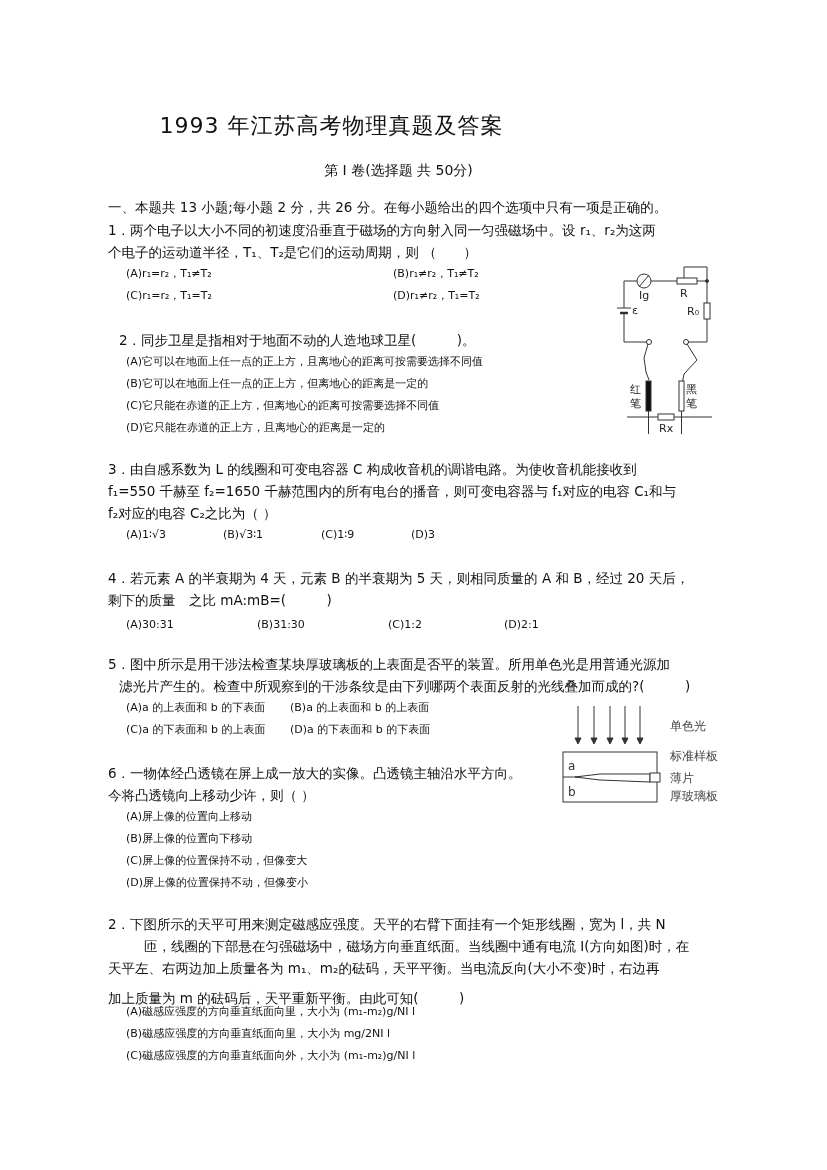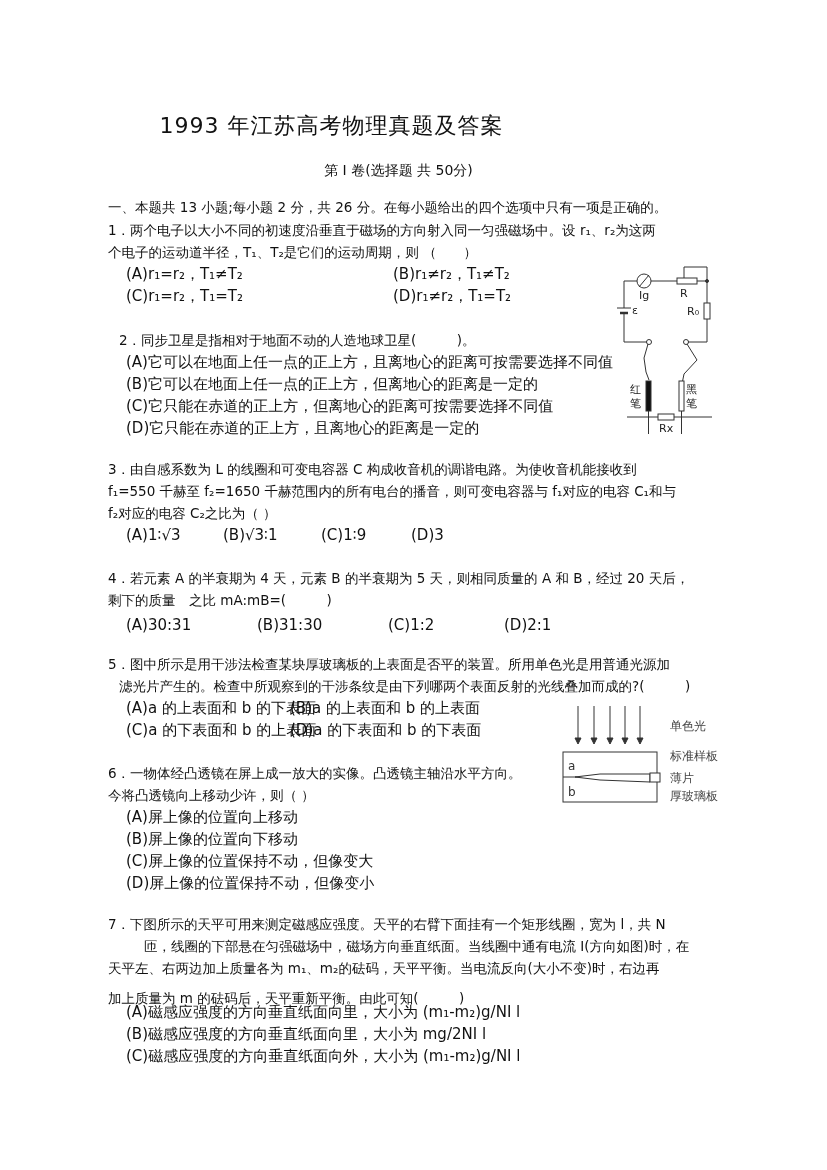--- a/index.html
+++ b/index.html
@@ -2,21 +2,21 @@
 <html><head>
 <meta charset="utf-8">
 <style>
   html, body { margin:0; padding:0; background:#ffffff; }
   body { width:827px; height:1170px; position:relative; overflow:hidden;
          font-family:"DejaVu Sans", "Liberation Sans", sans-serif; color:#111; }
   .abs { position:absolute; white-space:nowrap; }
   .title { left:0; width:663px; text-align:center; top:111px; font-size:22px; font-weight:normal; letter-spacing:1px; }
   .subtitle { left:0; width:797px; text-align:center; top:162px; font-size:14px; }
   .line { font-size:13.5px; line-height:22px; }
-  .opt { font-size:15px; line-height:22px;text-align:right; }
+  .opt { font-size:11px; line-height:22px;text-align:right; }
   .diag { position:absolute; }
   .diag svg text { font-family:"DejaVu Sans", sans-serif; }
 </style>
 </head>
 <body>
 
 <div class="abs title">1993 年江苏高考物理真题及答案</div>
 <div class="abs subtitle">第 I 卷(选择题 共 50分)</div>
 <div class="abs line" style="left:108px; top:196px;">一、本题共 13 小题;每小题 2 分，共 26 分。在每小题给出的四个选项中只有一项是正确的。</div>
 
@@ -156,20 +156,20 @@
 <div>
   <div class="abs line" style="left:108px; top:762px;">6．一物体经凸透镜在屏上成一放大的实像。凸透镜主轴沿水平方向。</div>
   <div class="abs line" style="left:108px; top:784px;">今将凸透镜向上移动少许，则（ ）</div>
   <div class="abs opt" style="left:126px; top:806px;">(A)屏上像的位置向上移动</div>
   <div class="abs opt" style="left:126px; top:828px;">(B)屏上像的位置向下移动</div>
   <div class="abs opt" style="left:126px; top:850px;">(C)屏上像的位置保持不动，但像变大</div>
   <div class="abs opt" style="left:126px; top:872px;">(D)屏上像的位置保持不动，但像变小</div>
 </div>
 
 <div>
-  <div class="abs line" style="left:108px; top:913px;">7．下图所示的天平可用来测定磁感应强度。天平的右臂下面挂有一个矩形线圈，宽为 l，共 N</div>
+  <div class="abs line" style="left:108px; top:913px;">2．下图所示的天平可用来测定磁感应强度。天平的右臂下面挂有一个矩形线圈，宽为 l，共 N</div>
   <div class="abs line" style="left:108px; top:935px;padding-left:36px;">匝，线圈的下部悬在匀强磁场中，磁场方向垂直纸面。当线圈中通有电流 I(方向如图)时，在</div>
   <div class="abs line" style="left:108px; top:957px;">天平左、右两边加上质量各为 m₁、m₂的砝码，天平平衡。当电流反向(大小不变)时，右边再</div>
   <div class="abs line" style="left:108px; top:979px;margin-top:8px;">加上质量为 m 的砝码后，天平重新平衡。由此可知(　　　)</div>
   <div class="abs opt" style="left:126px; top:1001px;">(A)磁感应强度的方向垂直纸面向里，大小为 (m₁-m₂)g/NI l</div>
   <div class="abs opt" style="left:126px; top:1023px;">(B)磁感应强度的方向垂直纸面向里，大小为 mg/2NI l</div>
   <div class="abs opt" style="left:126px; top:1045px;">(C)磁感应强度的方向垂直纸面向外，大小为 (m₁-m₂)g/NI l</div>
 </div>
 
 </body></html>

